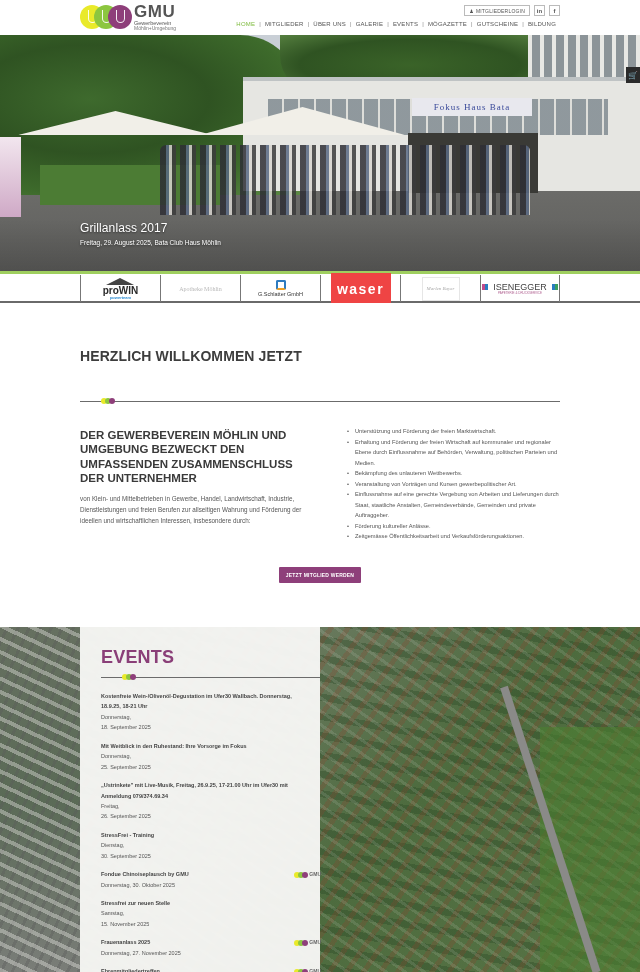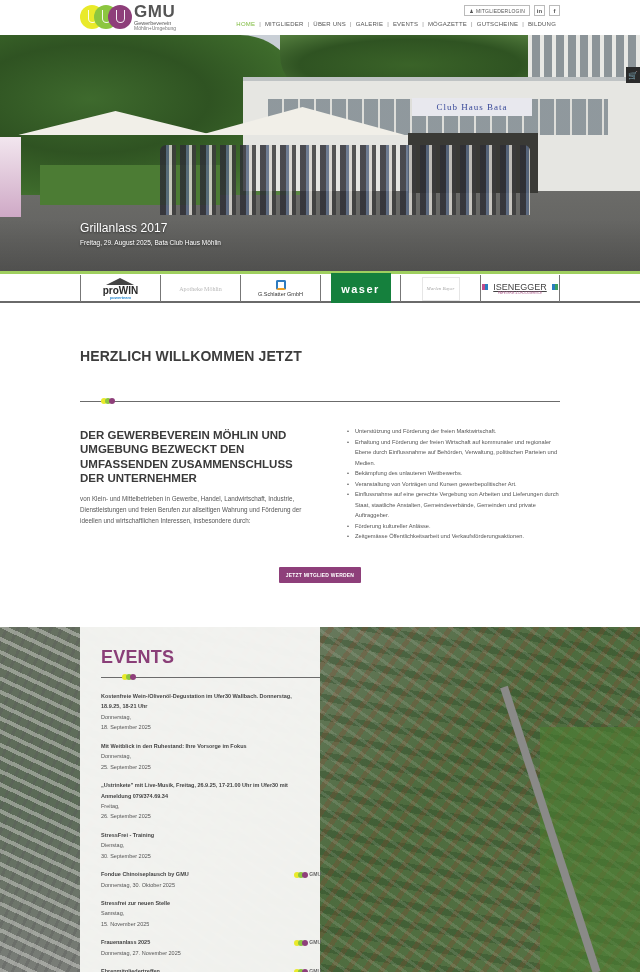--- a/index.html
+++ b/index.html
@@ -64,24 +64,24 @@
   .sponsors { position: absolute; top: 274px; left: 0; width: 640px; height: 29px; background: #fff; border-bottom: 2px solid #6a6a6a; }
   .sponsor-row { position: absolute; left: 80px; top: 1px; display: flex; height: 27px; }
   .sponsor { width: 80px; height: 27px; border-left: 1px solid #777; display: flex; align-items: center; justify-content: center; }
   .sponsor:last-child { border-right: 1px solid #777; }
   .sp-prowin { font-size: 10px; font-weight: bold; color: #2a2a2a; display: flex; flex-direction: column; align-items: center; line-height: 1; }
   .sp-prowin .mtn { width: 0; height: 0; border-left: 14px solid transparent; border-right: 14px solid transparent; border-bottom: 7px solid #444; margin-bottom: 1px; }
   .sp-prowin .small { font-size: 4px; color: #2a8ad0; }
   .sp-apo { font-family: "Liberation Serif", serif; font-size: 6px; color: #b8b8b8; }
   .sp-schl { font-size: 5.5px; color: #333; display: flex; flex-direction: column; align-items: center; }
   .sp-schl .ic { width: 10px; height: 10px; border: 2px solid #2d7bc0; border-bottom-color: #f0a020; border-radius: 2px; margin-bottom: 1px; }
-  .sp-waser { width: 60px; height: 31px; background: #15803d; color: #fff; font-size: 11px; font-weight: bold; letter-spacing: 1.5px; display: flex; align-items: center; justify-content: center; }
+  .sp-waser { width: 60px; height: 31px; background: #ef4444; color: #fff; font-size: 14px; font-weight: bold; letter-spacing: 1.5px; display: flex; align-items: center; justify-content: center; }
   .sp-bm { width: 38px; height: 24px; border: 1px solid #e6e6e6; font-family: "Liberation Serif", serif; font-style: italic; font-size: 5px; color: #aaa; display: flex; align-items: center; justify-content: center; }
   .sp-ise { font-size: 9px; color: #444; display: flex; flex-direction: column; align-items: center; line-height: 1; }
-  .sp-ise .row { display: flex; align-items: center; gap: 5px; text-decoration: underline; }
+  .sp-ise .row { display: flex; align-items: center; gap: 5px; }
   .sp-ise .sq { width: 6px; height: 6px; background: linear-gradient(90deg, #c04a8c 50%, #2b7dc0 50%); }
   .sp-ise .sq2 { width: 6px; height: 6px; background: linear-gradient(90deg, #2b7dc0 50%, #3aa060 50%); }
   .sp-ise .small { font-size: 3px; color: #b06090; }
 
   
   .welcome { position: absolute; top: 303px; left: 0; width: 640px; height: 324px; background: #fff; }
   .w-h1 { position: absolute; left: 80px; top: 45px; font-size: 14px; font-weight: bold; color: #3d3d3d; letter-spacing: 0.1px; line-height: 1.2; }
   .w-h2 { position: absolute; left: 80px; top: 63px; font-size: 14px; font-weight: bold; color: #8a3f78; letter-spacing: 0.1px; }
   .divider { position: absolute; height: 1px; background: #6b6b6b; }
   .div-dots { position: absolute; display: flex; }
@@ -169,21 +169,21 @@
 </header>
 
 <section class="hero">
   <div class="hero-trees"></div>
   <div class="hero-trees2"></div>
   <div class="hero-grass"></div>
   <div class="hero-upper"></div>
   <div class="hero-roof"></div>
   <div class="hero-building"></div>
   <div class="hero-windows"></div>
-  <div class="hero-sign">Club Haus Bata</div>
+  <div class="hero-sign">Fokus Haus Bata</div>
   <div class="hero-door"></div>
   <div class="umbrella u1"></div>
   <div class="umbrella u2"></div>
   <div class="crowd"></div>
   <div class="banner-left"></div>
   <div class="hero-caption">
     <div class="hero-title">Grillanlass 2017</div>
     <div class="hero-sub">Freitag, 29. August 2025, Bata Club Haus Möhlin</div>
   </div>
   <a class="cart-btn">🛒</a>

